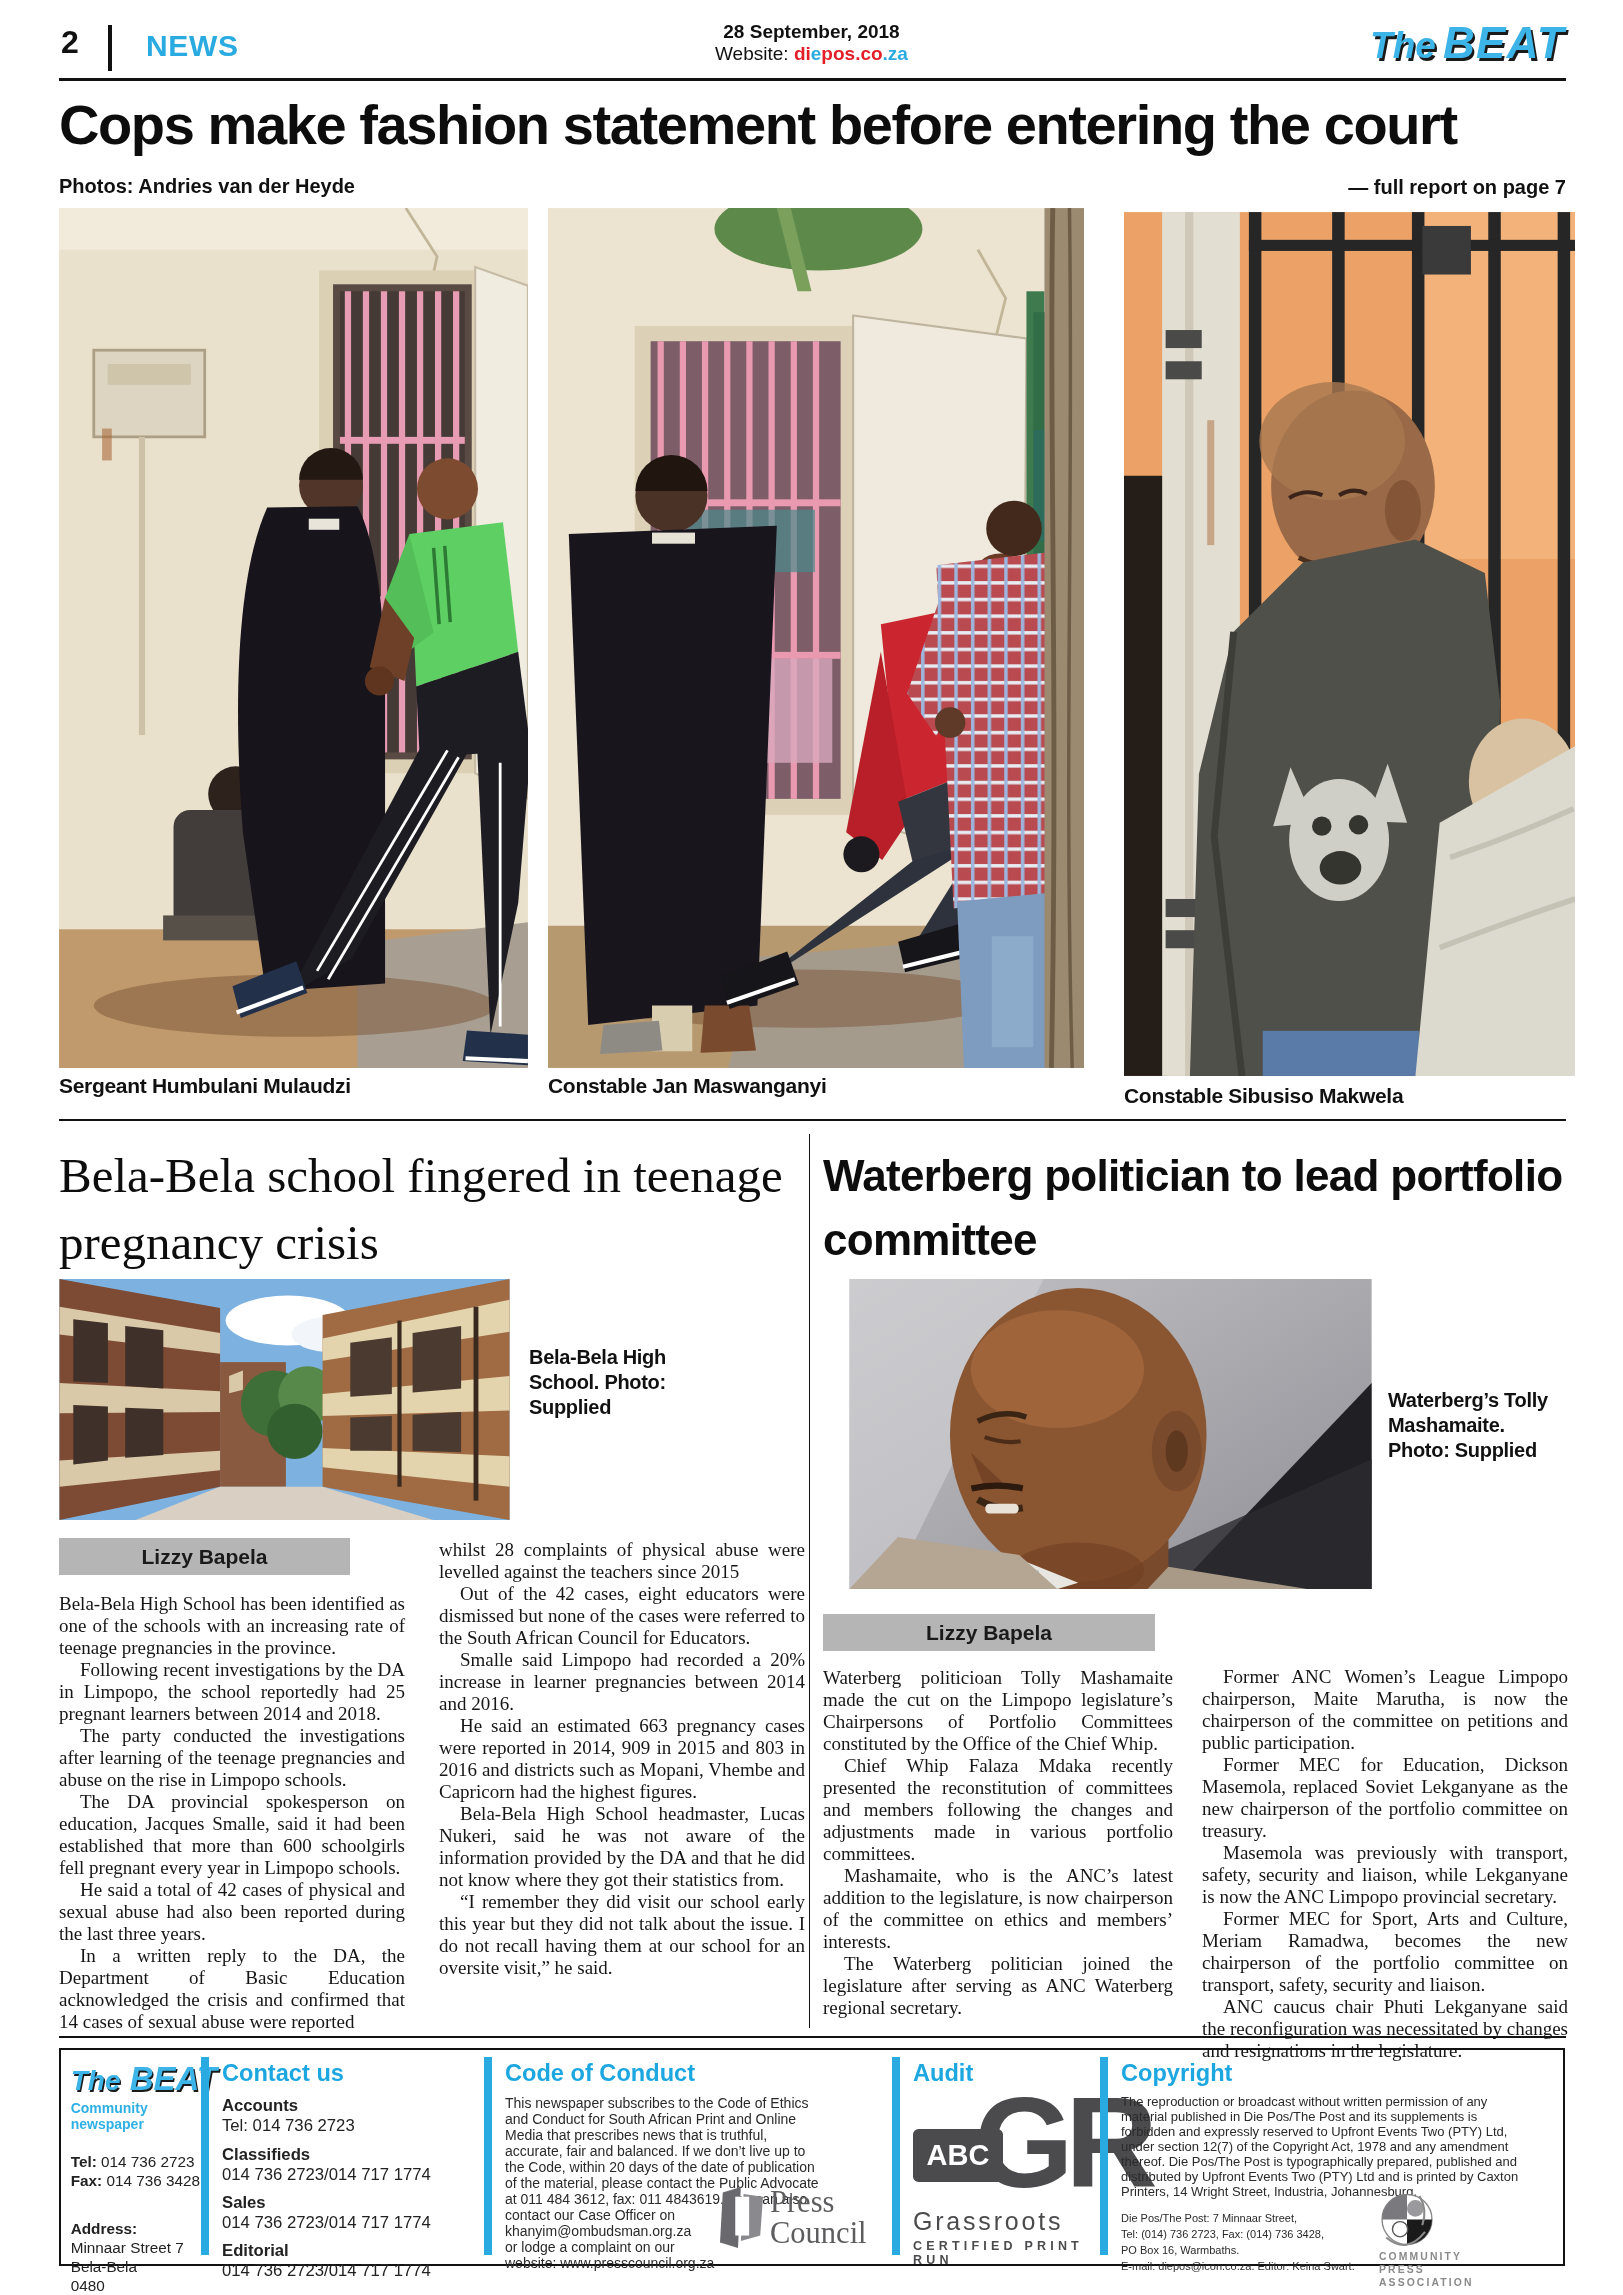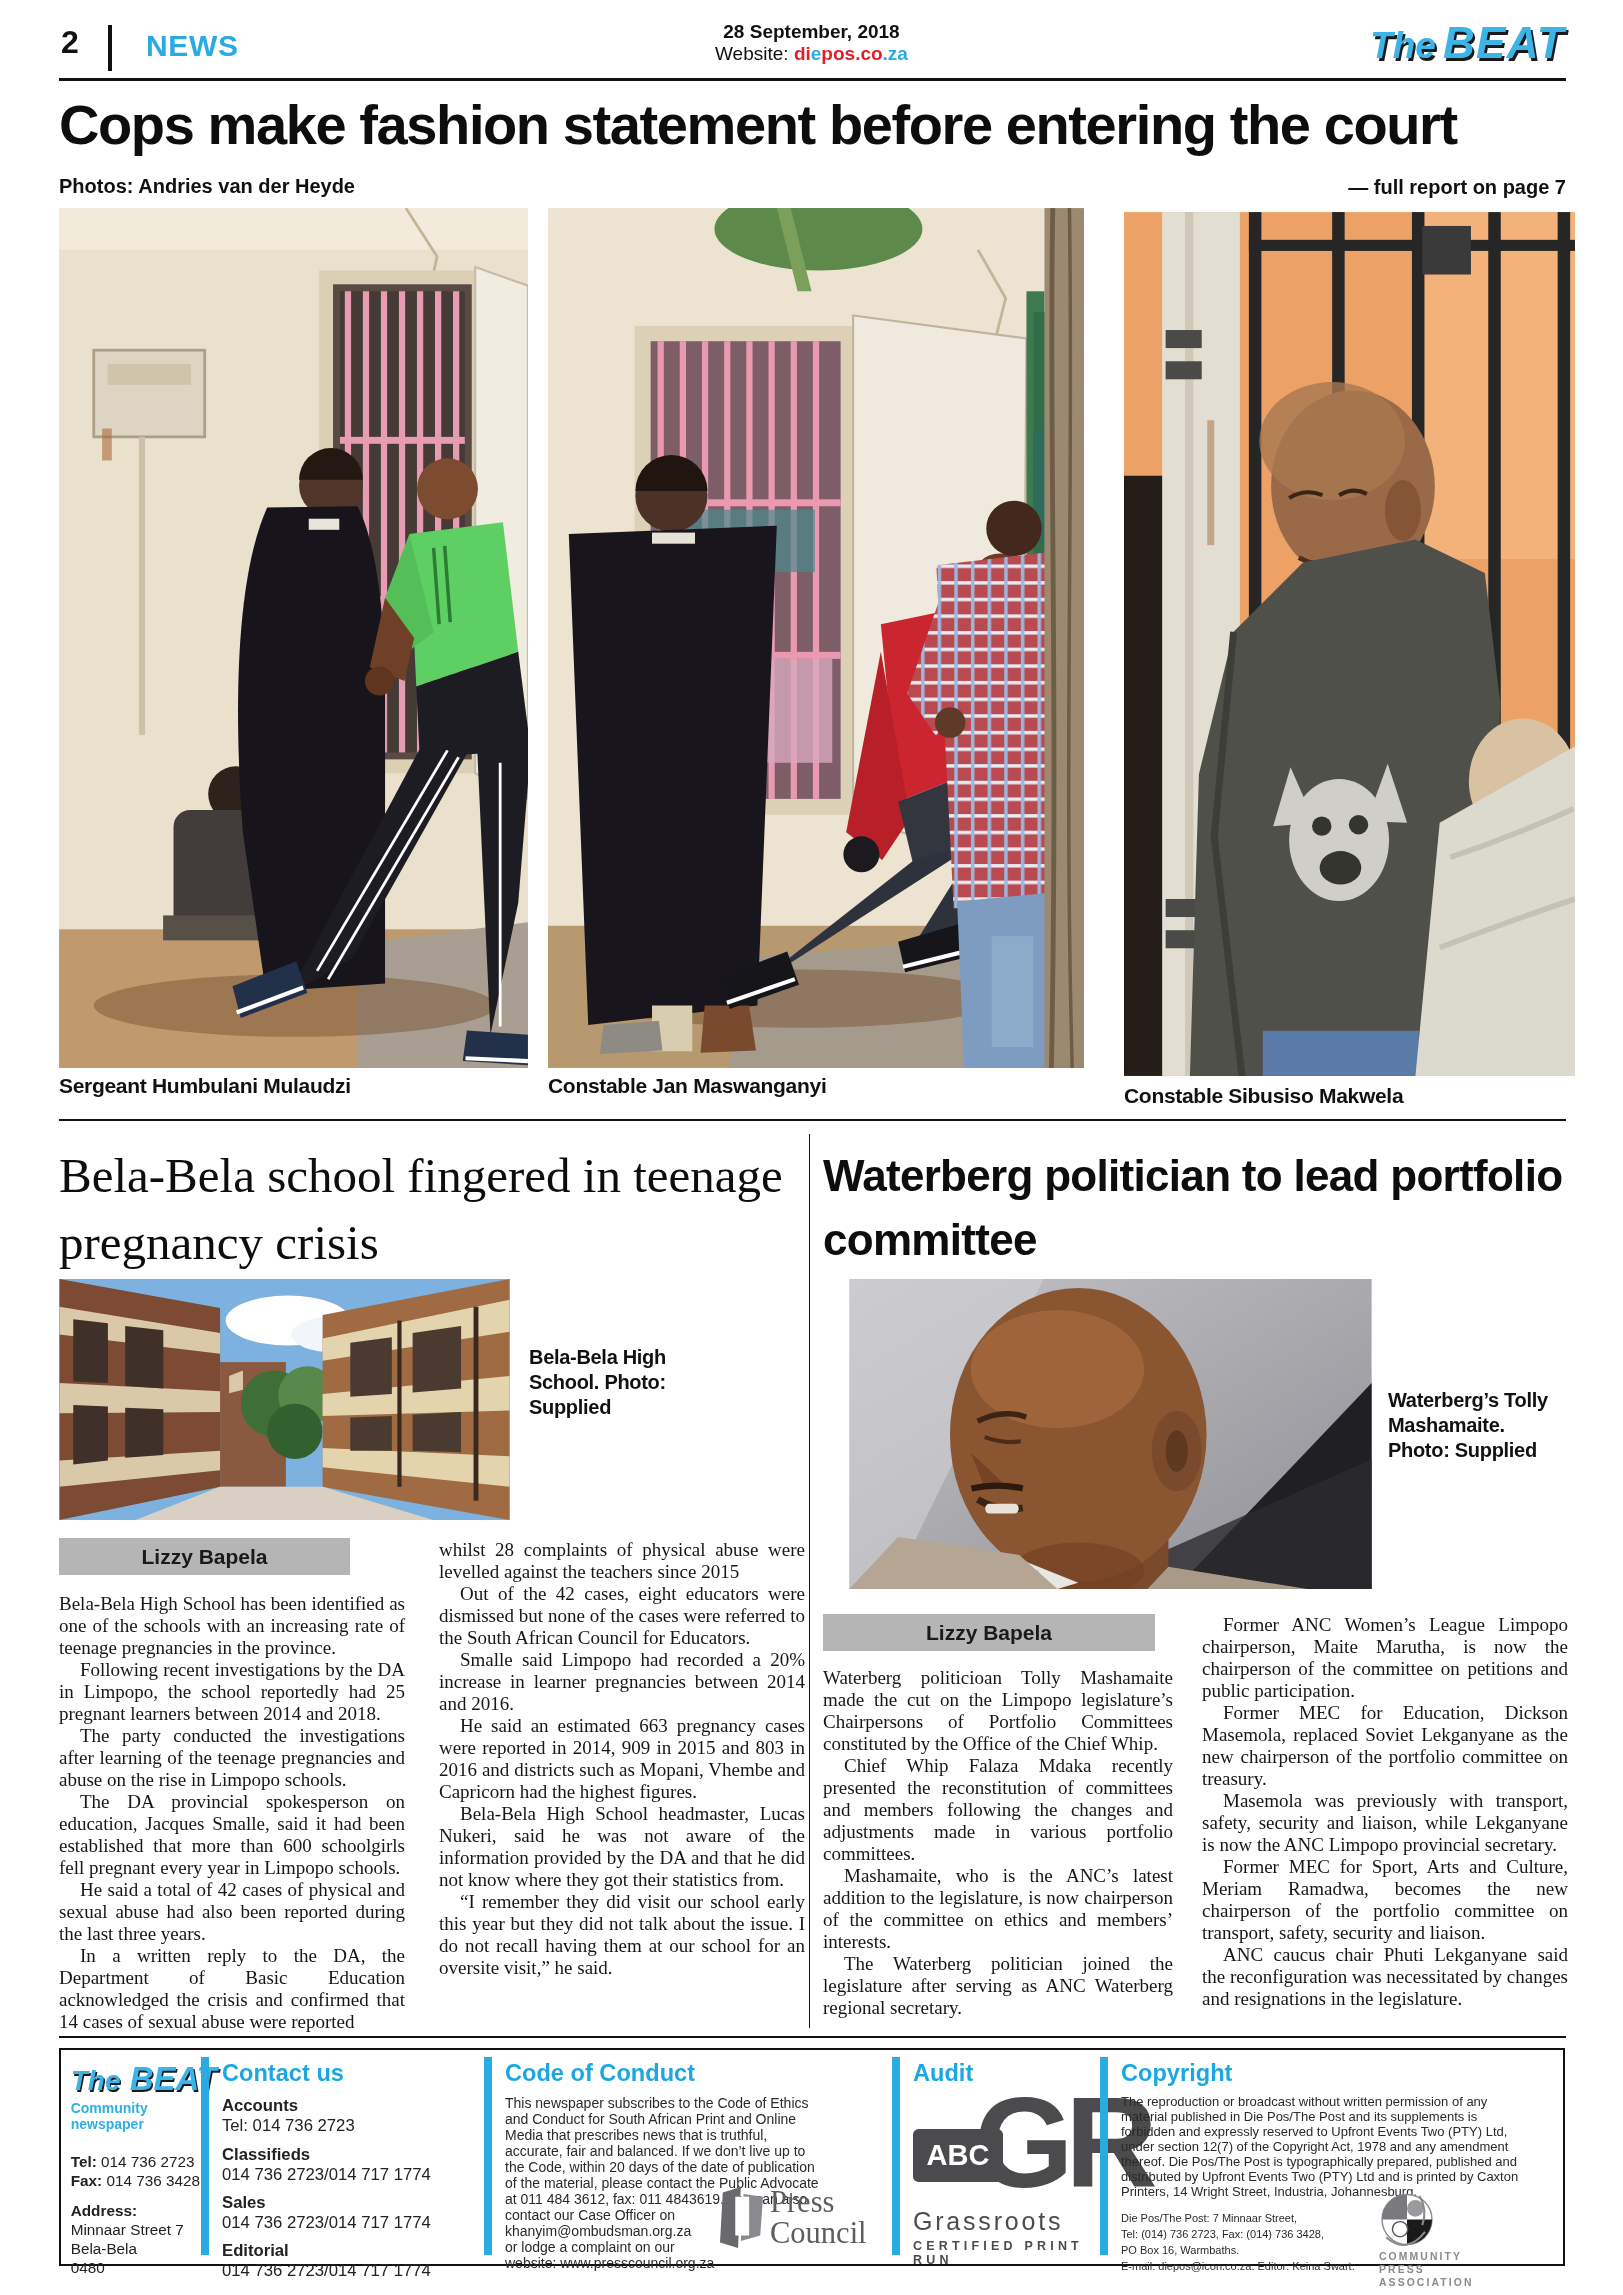--- a/index.html
+++ b/index.html
@@ -379,21 +379,21 @@
   <div class="abs graybar" style="left:823px;top:1614px;width:332px;">
     <span>Lizzy Bapela</span>
   </div>
 
   <div class="abs col" style="left:823px;top:1667px;width:350px;">
     <p>Waterberg politicioan Tolly Mashamaite made the cut on the Limpopo legislature’s Chairpersons of Portfolio Committees constituted by the Office of the Chief Whip.</p>
     <p class="ind">Chief Whip Falaza Mdaka recently presented the reconstitution of committees and members following the changes and adjustments made in various portfolio committees.</p>
     <p class="ind">Mashamaite, who is the ANC’s latest addition to the legislature, is now chairperson of the committee on ethics and members’ interests.</p>
     <p class="ind">The Waterberg politician joined the legislature after serving as ANC Waterberg regional secretary.</p>
   </div>
-  <div class="abs col" style="left:1202px;top:1614px;width:366px;">
+  <div class="abs col" style="left:1202px;top:1666px;width:366px;">
     <p class="ind">Former ANC Women’s League Limpopo chairperson, Maite Marutha, is now the chairperson of the committee on petitions and public participation.</p>
     <p class="ind">Former MEC for Education, Dickson Masemola, replaced Soviet Lekganyane as the new chairperson of the portfolio committee on treasury.</p>
     <p class="ind">Masemola was previously with transport, safety, security and liaison, while Lekganyane is now the ANC Limpopo provincial secretary.</p>
     <p class="ind">Former MEC for Sport, Arts and Culture, Meriam Ramadwa, becomes the new chairperson of the portfolio committee on transport, safety, security and liaison.</p>
     <p class="ind">ANC caucus chair Phuti Lekganyane said the reconfiguration was necessitated by changes and resignations in the legislature.</p>
   </div>
 
   <div class="abs rule" style="left:59px;top:2036px;width:1507px;height:2.1px;"></div>
 
   <div class="abs fbox" style="left:59px;top:2048px;width:1502px;height:214px;">
@@ -401,21 +401,21 @@
     <div class="abs" style="left:9.7px;top:9.7px;width:132px;">
       <div class="fbrand">
         <span style="font-size:28px;">The</span>
         <span style="font-size:33px;">BEAT</span>
       </div>
       <div class="ftag" style="margin-top:2.8px;">Community newspaper</div>
       <div class="fsmall" style="margin-top:19.4px;">
         <div><b>Tel:</b> <span>014 736 2723</span></div>
         <div><b>Fax:</b> <span>014 736 3428</span></div>
       </div>
-      <div class="fsmall" style="margin-top:11px;">
+      <div class="fsmall" style="margin-top:29px;">
         <div><b>Address:</b></div>
         <div class="prelines">Minnaar Street 7
 Bela-Bela
 0480</div>
       </div>
     </div>
 
     <div class="abs bluebar" style="left:140px;top:7px;height:198px;"></div>
 
     <div class="abs" style="left:161px;top:9.7px;width:257px;">

